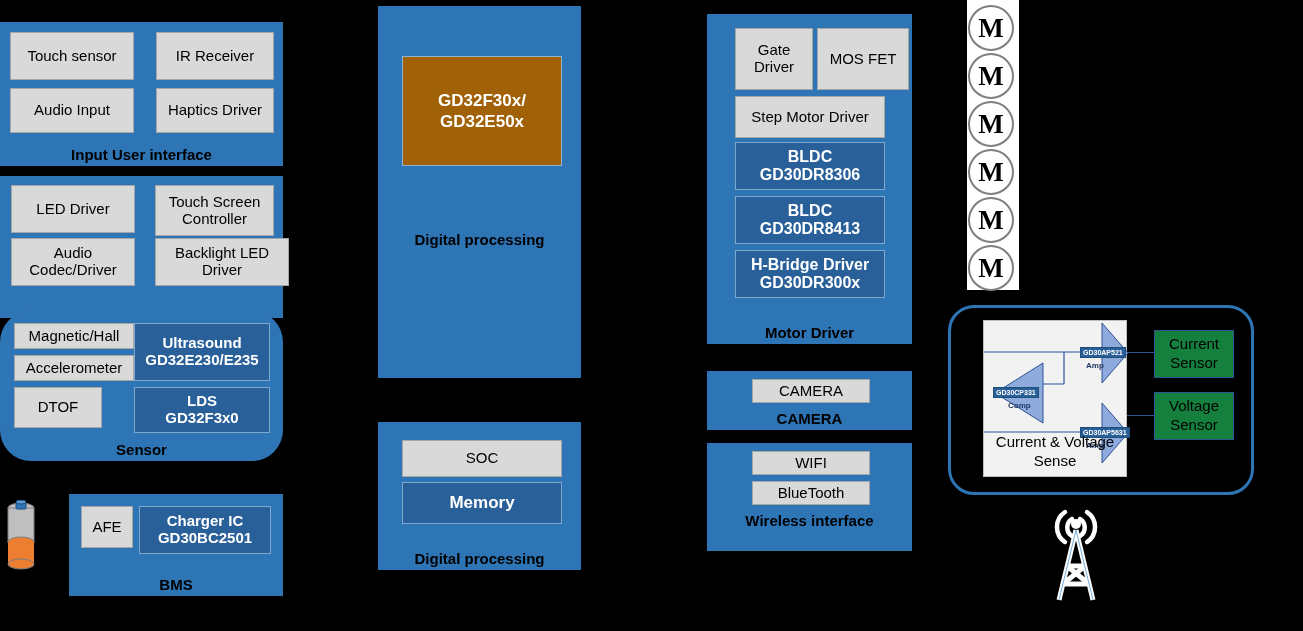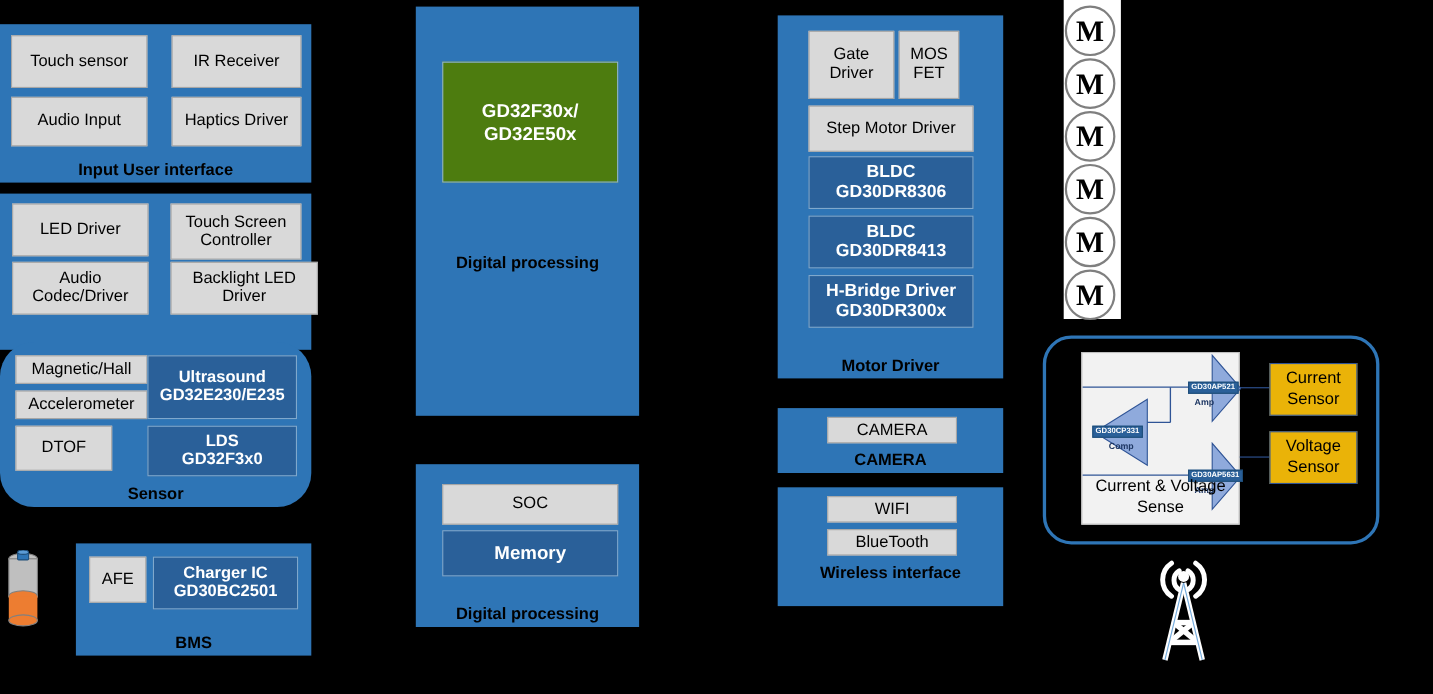--- a/index.html
+++ b/index.html
@@ -11,42 +11,42 @@
                font-weight:bold;font-size:15px;color:#000;line-height:1.1;}
 
   .chip{position:absolute;box-sizing:border-box;display:flex;align-items:center;
         justify-content:center;text-align:center;line-height:1.12;}
   .chip.gray{background:#D9D9D9;border:1px solid #A6A6A6;color:#000;
              font-size:15px;font-weight:normal;}
   .chip.blue{background:#2A6099;border:1px solid #7FA8CC;color:#fff;
              font-size:15px;font-weight:bold;}
 
   
-  .big-chip{position:absolute;background:#4d7c0f;border:1px solid #8FB4D4;
+  .big-chip{position:absolute;background:#a16207;border:1px solid #8FB4D4;
             color:#fff;font-weight:bold;font-size:17px;display:flex;
             align-items:center;justify-content:center;text-align:left;
             line-height:1.25;box-sizing:border-box;}
   .center-label{position:absolute;left:0;right:0;text-align:center;
                 font-weight:bold;font-size:15px;color:#000;}
 
   
   .motor-strip{position:absolute;background:#fff;}
   .motor{position:absolute;width:46px;height:46px;border-radius:50%;
          border:2px solid #7F7F7F;background:#fff;color:#000;
          font-weight:bold;font-size:27px;display:flex;align-items:center;
          justify-content:center;box-sizing:border-box;font-family:"Liberation Serif",serif;}
 
   
   .sense-round{position:absolute;border:3px solid #2E75B6;border-radius:26px;
                background:#000;box-sizing:border-box;}
   .sense-inner{position:absolute;background:#F2F2F2;border:1px solid #BFBFBF;
                box-sizing:border-box;}
   .sense-caption{position:absolute;left:0;right:0;text-align:center;
                  font-size:15px;color:#000;line-height:1.25;}
-  .sensor-box{position:absolute;background:#eab308;border:1px solid #2F5496;
+  .sensor-box{position:absolute;background:#15803d;border:1px solid #2F5496;
               display:flex;align-items:center;justify-content:center;
               text-align:center;font-size:15px;line-height:1.25;
               box-sizing:border-box;color:#000;}
   .amp-tag{position:absolute;background:#2A6099;border:1px solid #1F4E79;
            color:#fff;font-size:7px;font-weight:bold;padding:1px 2px;
            white-space:nowrap;line-height:1;}
   .amp-sub{position:absolute;color:#1F3864;font-size:8px;font-weight:bold;
            white-space:nowrap;}
   .wire{position:absolute;background:#2F5496;}
 
@@ -116,21 +116,21 @@
 </div>
 
 <div class="panel" style="left:378px;top:422px;width:203px;height:148px;">
   <div class="chip gray" style="left:24px;top:18px;width:160px;height:37px;">SOC</div>
   <div class="chip blue" style="left:24px;top:60px;width:160px;height:42px;font-size:17px;">Memory</div>
   <div class="panel-title">Digital processing</div>
 </div>
 
 <div class="panel" style="left:707px;top:14px;width:205px;height:330px;">
   <div class="chip gray" style="left:28px;top:14px;width:78px;height:62px;flex-direction:column;">Gate Driver</div>
-  <div class="chip gray" style="left:110px;top:14px;width:55px;height:62px;text-align:center;">MOS FET</div>
+  <div class="chip gray" style="left:110px;top:14px;width:92px;height:62px;text-align:center;">MOS FET</div>
   <div class="chip gray" style="left:28px;top:82px;width:150px;height:42px;">Step Motor Driver</div>
   <div class="chip blue" style="left:28px;top:128px;width:150px;height:48px;flex-direction:column;font-size:16px;">
     <span>BLDC</span>
     <span>GD30DR8306</span>
   </div>
   <div class="chip blue" style="left:28px;top:182px;width:150px;height:48px;flex-direction:column;font-size:16px;">
     <span>BLDC</span>
     <span>GD30DR8413</span>
   </div>
   <div class="chip blue" style="left:28px;top:236px;width:150px;height:48px;flex-direction:column;font-size:16px;">

